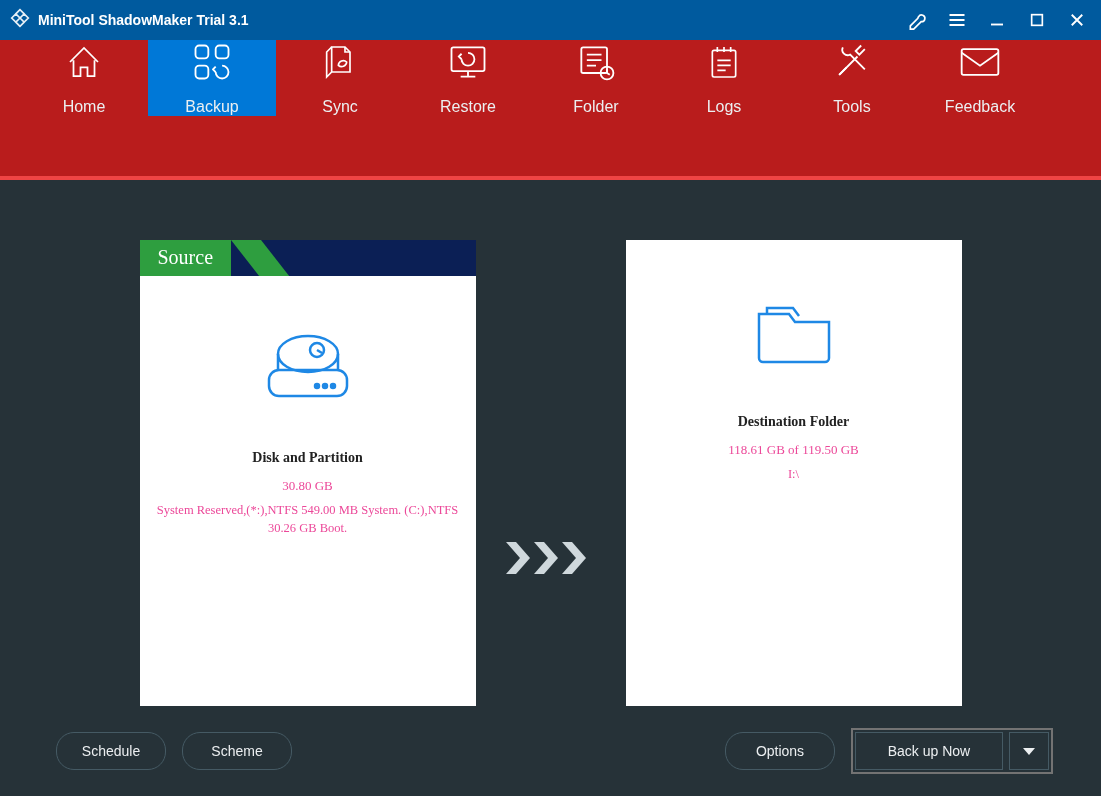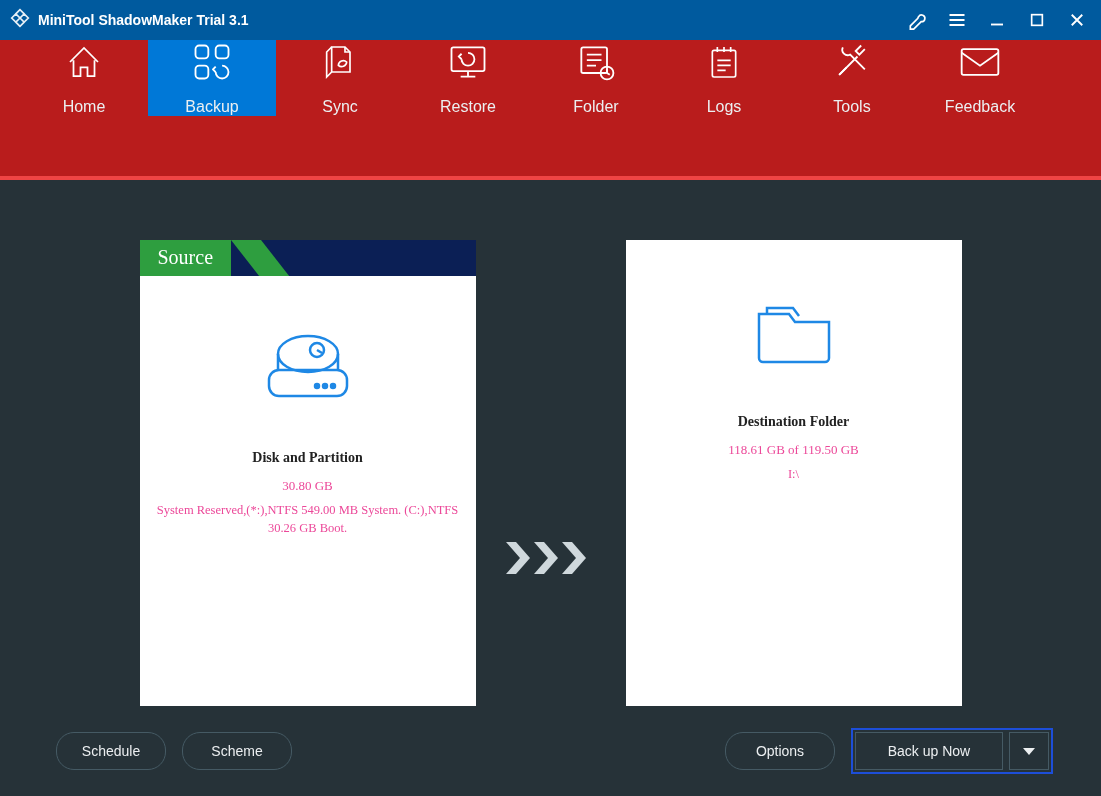--- a/index.html
+++ b/index.html
@@ -127,21 +127,21 @@
   font-size: 14px;
   display:flex;
   align-items:center;
   justify-content:center;
   cursor:pointer;
   padding: 0 18px;
 }
 .btn.small{ min-width:110px;border-radius:18px; }
 .backup-combo{
   display:flex;
-  border: 2px solid #1d4ed8;
+  border: 2px solid #737373;
   padding:2px;
 }
 .btn.backup {
   min-width: 148px;
   border: 1px solid #455a64;
 }
 .btn.drop {
   width: 40px; min-width:40px;
   padding:0;
   border:1px solid #455a64;

